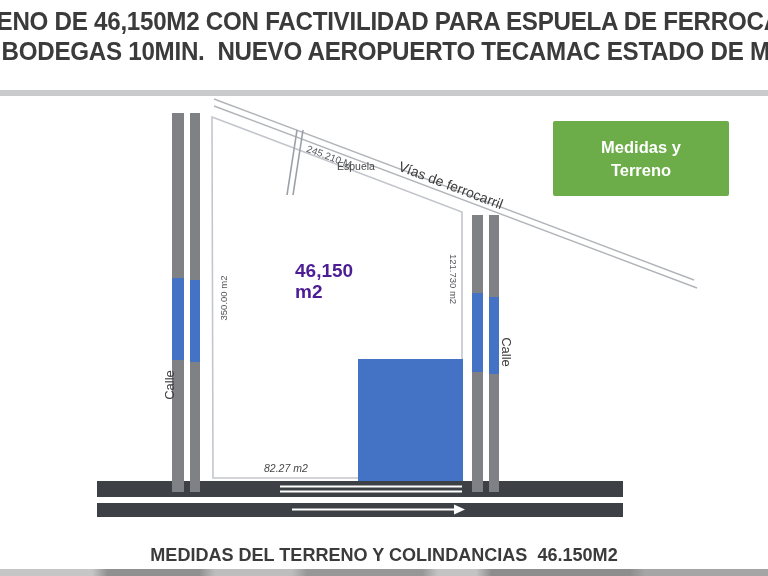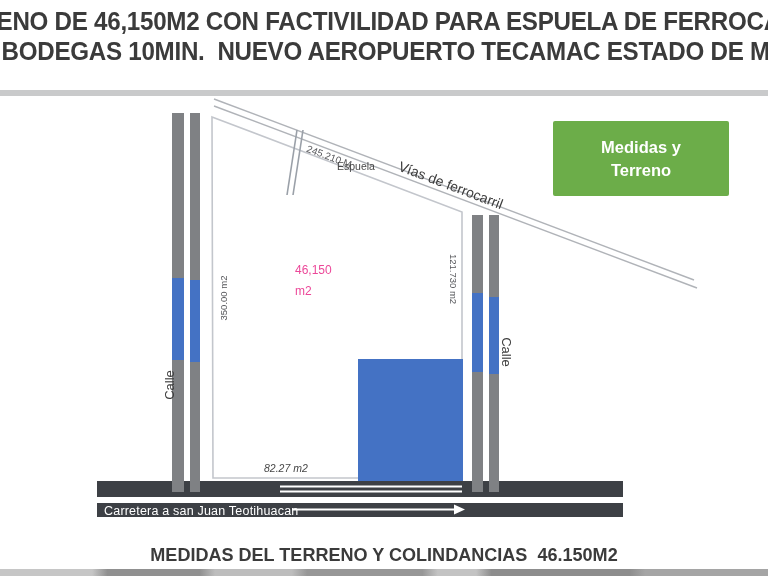--- a/index.html
+++ b/index.html
@@ -21,22 +21,22 @@
 
   
   .lbl{position:absolute;z-index:2;white-space:pre;color:var(--text_mid);}
   .rot-left{transform:translate(-50%,-50%) rotate(-90deg);}
   .rot-right{transform:translate(-50%,-50%) rotate(90deg);}
   .diag{transform-origin:left top;transform:rotate(20.8deg);}
 
   .lbl-rail{left:402px;top:158px;font-size:14px;color:#3c3c3c;}
   .lbl-measure-top{left:309px;top:143px;font-size:10px;}
   .lbl-espuela{left:301px;top:160px;font-size:10.5px;color:#474747;padding-left:36px;}
-  .lbl-area{position:absolute;left:295px;top:260px;z-index:2;font-size:12px;
-    line-height:21px;color:#ec4899;}
+  .lbl-area{position:absolute;left:295px;top:260px;z-index:2;font-size:19px;
+    line-height:21px;color:#4c1d95;font-weight:bold;}
   .lbl-350{left:223px;top:298px;font-size:9.5px;}
   .lbl-121{left:453px;top:279px;font-size:9.5px;}
   .lbl-calle{font-size:13px;color:#3d3d3d;}
   .lbl-calle-left{left:169px;top:385px;}
   .lbl-calle-right{left:506px;top:352px;}
   .lbl-8227{left:264px;top:462px;font-size:10.5px;color:#474747;font-style:italic;}
 
   
   .legend{position:absolute;left:553px;top:121px;width:176px;height:75px;z-index:2;
     background:var(--legend_green);border-radius:2px;display:flex;flex-direction:column;
@@ -108,21 +108,20 @@
     <div>m2</div>
   </div>
 
   <div class="lbl lbl-350 rot-left">350.00 m2</div>
   <div class="lbl lbl-121 rot-right">121.730 m2</div>
   <div class="lbl lbl-8227">82.27 m2</div>
 
   <div class="lbl lbl-calle lbl-calle-left rot-left">Calle</div>
   <div class="lbl lbl-calle lbl-calle-right rot-right">Calle</div>
 
-  <div class="lbl lbl-highway">Carretera a san Juan Teotihuacan</div>
 
   <div class="legend">
     <span>Medidas y</span>
     <span>Terreno</span>
   </div>
 
   <div class="caption">MEDIDAS DEL TERRENO Y COLINDANCIAS  46.150M2</div>
 
   <div class="thumb-strip"></div>
 </div>

